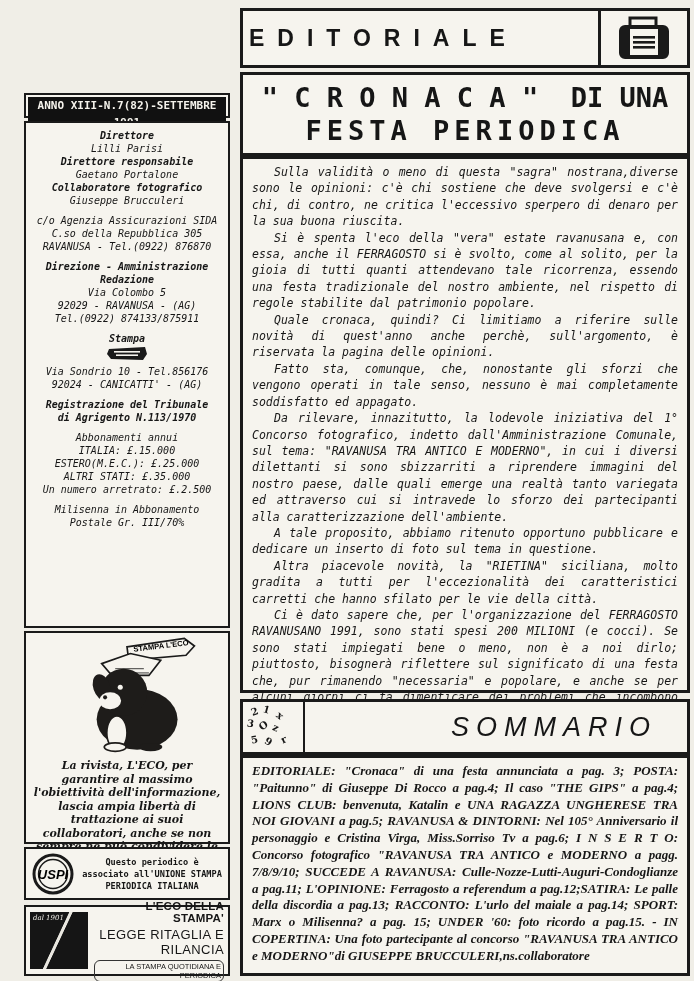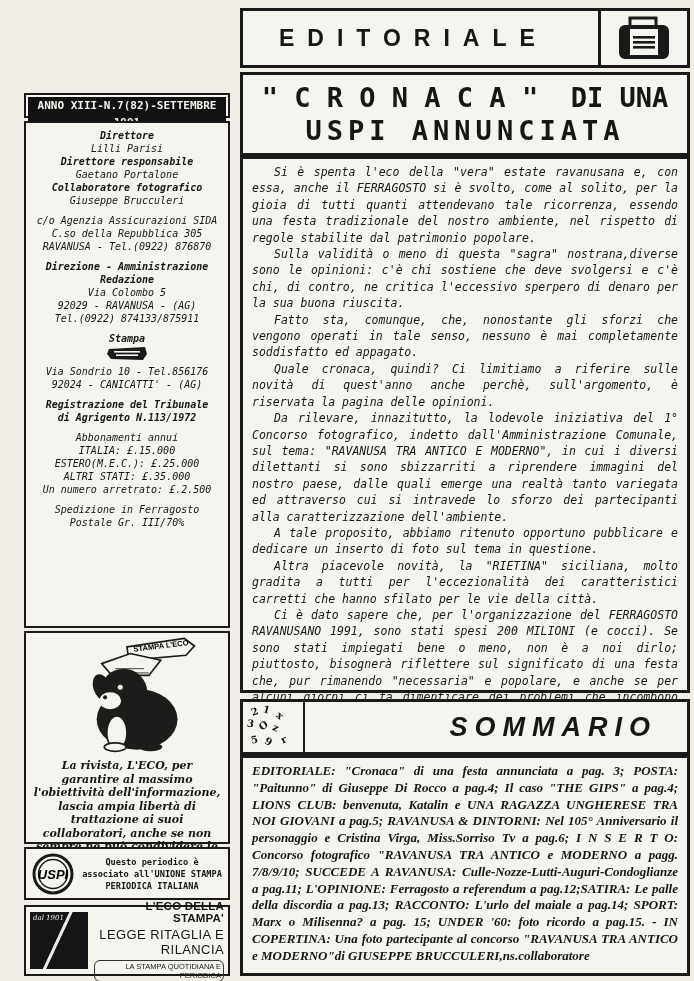--- a/index.html
+++ b/index.html
@@ -55,21 +55,21 @@
     padding:2px 0 0 3px;box-sizing:border-box;flex:none;
   }
   .ad-text{flex:1;text-align:right;font-family:"Liberation Sans",sans-serif;}
   .ad-title{font-weight:bold;font-size:11.5px;letter-spacing:.2px;}
   .ad-line1{font-size:13px;margin-top:3px;letter-spacing:.4px;}
   .ad-line2{font-size:7.5px;margin-top:3px;border:1px solid #333;border-radius:6px;padding:1px 2px;display:inline-block;}
 
   
   .header-box{top:8px;left:240px;width:450px;height:60px;border-width:3px;display:flex;}
   .ed-label{
-    flex:1;display:flex;align-items:center;padding-left:36px;
+    flex:1;display:flex;align-items:center;padding-left:6px;
     font-family:"Liberation Sans",sans-serif;font-weight:bold;
     font-size:23px;letter-spacing:13px;
   }
   .printer-cell{width:86px;border-left:3px solid #1a1a1a;display:flex;align-items:center;justify-content:center;}
 
   .headline-box{top:72px;left:240px;width:450px;height:84px;border-width:3px;padding-top:7px;}
   .headline-l1{font-weight:bold;font-size:27px;line-height:32px;text-align:center;white-space:pre;}
   .headline-l2{font-weight:bold;font-size:27px;line-height:34px;text-align:center;letter-spacing:5px;}
 
   .body-box{top:156px;left:240px;width:450px;height:537px;border-width:3px;padding:5px 9px 0 9px;}
@@ -77,21 +77,21 @@
     margin:0;font-style:italic;font-size:11.5px;line-height:16.4px;
     text-align:justify;text-indent:22px;
   }
   .signature{margin-top:6px;text-align:right;font-style:italic;font-weight:bold;font-size:12.5px;padding-right:6px;}
 
   .sommario-header{top:699px;left:240px;width:450px;height:56px;border-width:3px;display:flex;}
   .doodle-cell{width:60px;border-right:2px solid #1a1a1a;position:relative;overflow:hidden;}
   .doodle-cell span{position:absolute;font-weight:bold;font-size:10px;font-family:"DejaVu Serif",serif;}
   .som-label{
     flex:1;display:flex;align-items:center;justify-content:flex-end;padding-right:30px;
-    font-family:"Liberation Sans",sans-serif;font-weight:bold;font-size:27px;letter-spacing:7px;font-style:italic;
+    font-family:"Liberation Sans",sans-serif;font-weight:normal;font-size:27px;letter-spacing:7px;font-style:italic;
   }
 
   .sommario-body{top:755px;left:240px;width:450px;height:221px;border-width:3px;padding:5px 9px;}
   .sommario-body p{
     margin:0;font-family:"Liberation Serif",serif;font-weight:bold;font-style:italic;
     font-size:13px;line-height:16.8px;text-align:justify;
   }
 </style>
 </head>
 <body>
@@ -135,31 +135,31 @@
           <polygon points="3,3 39,1 41,8 37,14 5,13 1,8" fill="#1a1a1a"></polygon>
           <rect x="8" y="5" width="26" height="1.6" fill="#f6f4ee"></rect>
           <rect x="10" y="8.4" width="22" height="1.6" fill="#f6f4ee"></rect>
         </svg>
       </span>
       <div>Via Sondrio 10 - Tel.856176</div>
       <div>92024 - CANICATTI' - (AG)</div>
     </div>
     <div class="sec">
       <div class="b">Registrazione del Tribunale</div>
-      <div class="b">di Agrigento N.113/1972</div>
+      <div class="b">di Agrigento N.113/1970</div>
     </div>
     <div class="sec">
       <div>Abbonamenti annui</div>
       <div>ITALIA: £.15.000</div>
       <div>ESTERO(M.E.C.): £.25.000</div>
       <div>ALTRI STATI: £.35.000</div>
       <div>Un numero arretrato: £.2.500</div>
     </div>
     <div class="sec">
-      <div>Spedizione in Ferragosto</div>
+      <div>Milisenna in Abbonamento</div>
       <div>Postale Gr. III/70%</div>
     </div>
   </div>
 
   <div class="box mascot-box">
     <svg width="170" height="118" viewBox="0 0 200 140">
 
       <polygon points="100,14 168,4 180,13 170,24 102,30" fill="#f6f4ee" stroke="#1a1a1a" stroke-width="2"></polygon>
       <text x="108" y="20" font-size="9" font-weight="bold" font-family="Liberation Sans, sans-serif" transform="rotate(-7 108 20)">STAMPA L'ECO</text>
 
@@ -210,28 +210,28 @@
         <rect x="42" y="13" width="7" height="26" fill="#1a1a1a"></rect>
         <rect x="17" y="20" width="22" height="2.6" fill="#1a1a1a"></rect>
         <rect x="17" y="25" width="22" height="2.6" fill="#1a1a1a"></rect>
         <rect x="17" y="30" width="22" height="2.6" fill="#1a1a1a"></rect>
       </svg>
     </div>
   </div>
 
   <div class="box headline-box">
     <div class="headline-l1">" C R O N A C A "  DI UNA</div>
-    <div class="headline-l2">USPI ANNUNCIATA</div>
+    <div class="headline-l2">FESTA PERIODICA</div>
   </div>
 
   <div class="box body-box">
+    <p>Sulla validità o meno di questa "sagra" nostrana,diverse sono le opinioni: c'è chi sostiene che deve svolgersi e c'è chi, di contro, ne critica l'eccessivo sperpero di denaro per la sua buona riuscita.</p>
     <p>Si è spenta l'eco della "vera" estate ravanusana e, con essa, anche il FERRAGOSTO si è svolto, come al solito, per la gioia di tutti quanti attendevano tale ricorrenza, essendo una festa tradizionale del nostro ambiente, nel rispetto di regole stabilite dal patrimonio popolare.</p>
-    <p>Sulla validità o meno di questa "sagra" nostrana,diverse sono le opinioni: c'è chi sostiene che deve svolgersi e c'è chi, di contro, ne critica l'eccessivo sperpero di denaro per la sua buona riuscita.</p>
+    <p>Quale cronaca, quindi? Ci limitiamo a riferire sulle novità di quest'anno anche perchè, sull'argomento, è riservata la pagina delle opinioni.</p>
     <p>Fatto sta, comunque, che, nonostante gli sforzi che vengono operati in tale senso, nessuno è mai completamente soddisfatto ed appagato.</p>
-    <p>Quale cronaca, quindi? Ci limitiamo a riferire sulle novità di quest'anno anche perchè, sull'argomento, è riservata la pagina delle opinioni.</p>
     <p>Da rilevare, innazitutto, la lodevole iniziativa del 1° Concorso fotografico, indetto dall'Amministrazione Comunale, sul tema: "RAVANUSA TRA ANTICO E MODERNO", in cui i diversi dilettanti si sono sbizzarriti a riprendere immagini del nostro paese, dalle quali emerge una realtà tanto variegata ed attraverso cui si intravede lo sforzo dei partecipanti alla caratterizzazione dell'ambiente.</p>
     <p>A tale proposito, abbiamo ritenuto opportuno pubblicare e dedicare un inserto di foto sul tema in questione.</p>
     <p>Altra piacevole novità, la "RIETINA" siciliana, molto gradita a tutti per l'eccezionalità dei caratteristici carretti che hanno sfilato per le vie della città.</p>
     <p>Ci è dato sapere che, per l'organizzazione del FERRAGOSTO RAVANUSANO 1991, sono stati spesi 200 MILIONI (e cocci). Se sono stati impiegati bene o meno, non è a noi dirlo; piuttosto, bisognerà riflettere sul significato di una festa che, pur rimanendo "necessaria" e popolare, e anche se per alcuni giorni ci fa dimenticare dei problemi che incombono sulla nostra realtà, deve essere portata a rappresentare come l'epilogo di un benessere cittadino e non un "alibi" per costruire solo fugaci "castelli di fumo".</p>
     <div class="signature">LILLI PARISI</div>
   </div>
 
   <div class="box sommario-header">
     <div class="doodle-cell">
       <span style="left:8px;top:4px;transform:rotate(-20deg)">2</span>

